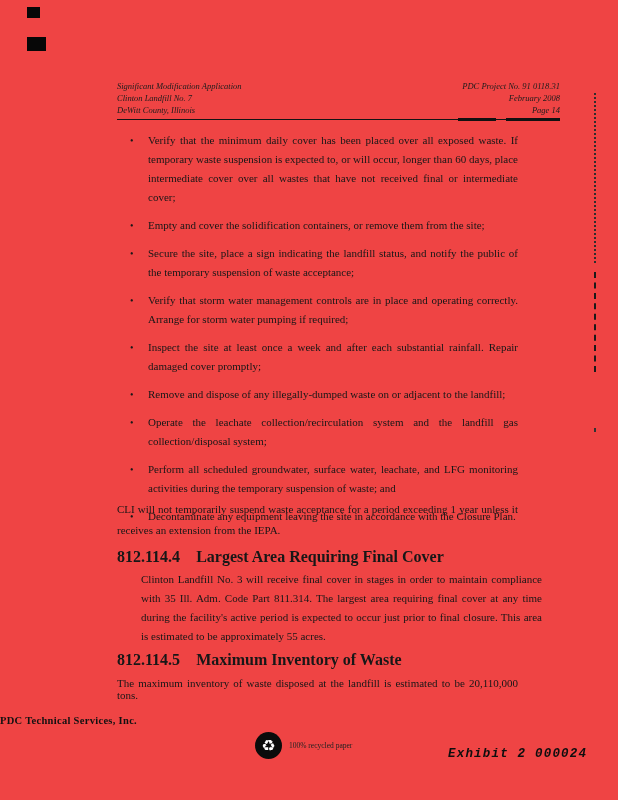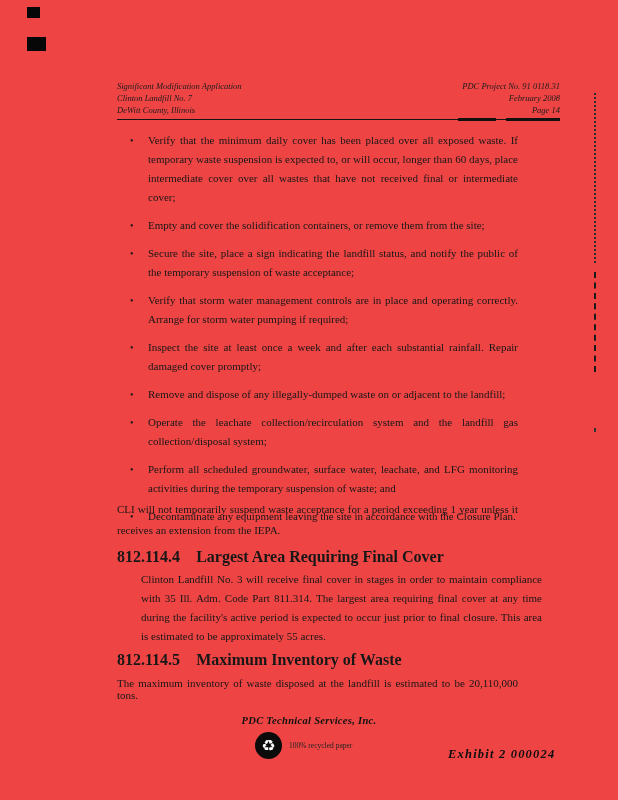--- a/index.html
+++ b/index.html
@@ -36,34 +36,34 @@
   .para-cli  { top:499px; line-height:21px; }
 
   .sec-head  { font-weight:bold; font-size:16px; }
   .sec-head .sec-num { margin-right:16px; }
   .head1 { top:548px; }
   .body1 { top:570px; line-height:19px; }
   .head2 { top:651px; }
   .body2 { top:677px; line-height:12px; }
 
   .footer-company {
-    position:absolute; top:715px; left:0; width:618px; text-align:center;
-    font-weight:bold; font-size:10.5px; letter-spacing:.3px; color:#111;font-style:italic;
+    position:absolute; top:715px; left:0; width:618px; text-align:left;
+    font-weight:bold; font-size:10.5px; letter-spacing:.3px; color:#111;
   }
   .recycle-wrap { position:absolute; top:732px; left:255px; display:flex; align-items:center; gap:7px; }
   .recycle-circle {
     width:27px; height:27px; background:#0b0b0b; border-radius:50%;
     color:#ffffff; display:flex; align-items:center; justify-content:center;
     font-size:16px; line-height:1; font-family:"DejaVu Sans", sans-serif;
   }
   .recycled-note { font-size:7.5px; color:#222; }
 
   .exhibit {
     position:absolute; top:747px; left:448px;
-    font-weight:bold; font-style:italic; font-size:12.5px; letter-spacing:1.2px; color:#0e0e0e;
+    font-weight:bold; font-style:italic; font-size:12.5px; letter-spacing:1.2px; color:#0e0e0e;font-family:Liberation Mono, monospace;
   }
 
   .vdash { position:absolute; left:594px; width:0; }
   .vd1 { top:93px;  height:170px; border-left:2px dotted #2e2e2e; }
   .vd2 { top:272px; height:100px; border-left:2px dashed #1a1a1a; }
   .vdot { position:absolute; left:594px; top:428px; width:2px; height:4px; background:#333; }
 </style>
 </head>
 <body>
 

